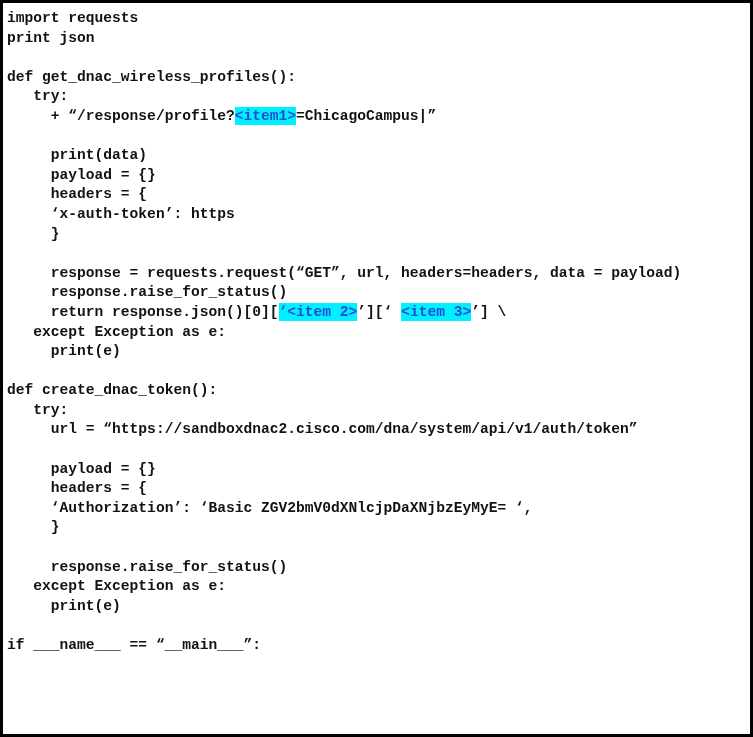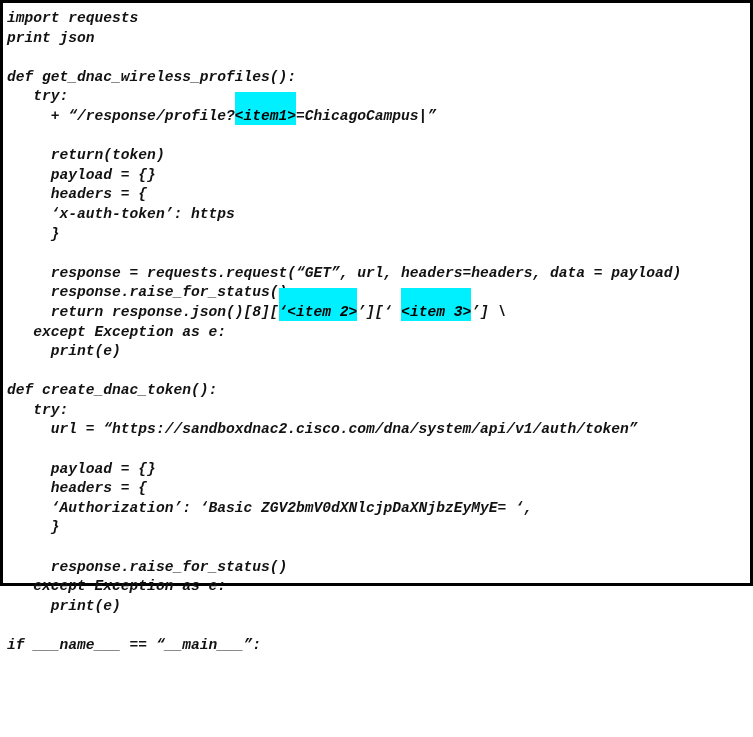--- a/index.html
+++ b/index.html
@@ -9,25 +9,24 @@
   }
   body {
     width: 753px;
     height: 737px;
     overflow: hidden;
     font-family: "Liberation Mono", "DejaVu Sans Mono", monospace;
   }
   #code-frame {
     box-sizing: border-box;
     width: 753px;
-    height: 586px;
+    height: 737px;
     background: #ffffff;
     border: 3px solid #000000;
     padding: 6px 0 0 4px;
-    font-style: italic;
   }
   #code-listing {
     margin: 0;
     padding: 0;
     font-family: "Liberation Mono", "DejaVu Sans Mono", monospace;
     font-size: 14.6px;
     line-height: 19.6px;
     color: #121212;
     font-weight: 700;
     letter-spacing: 0px;
@@ -37,45 +36,45 @@
   .code-line {
     white-space: pre;
     min-height: 19.6px;
     display: block;
   }
   .code-line.blank {
     height: 19.6px;
   }
   .hl {
     background: #00f0ff;
-    color: #000000;
-    padding: 16px 0 1px 0;
+    color: #1d4ed8;
+    padding: 1px 0 1px 0;
     text-align: center;
   }
 </style>
 </head>
 <body>
 
 <div id="code-frame">
   <pre id="code-listing"><span class="code-line"><span>import requests</span>
 </span><span class="code-line"><span>print json</span>
 </span><span class="code-line blank"><span></span>
 </span><span class="code-line"><span>def get_dnac_wireless_profiles():</span>
 </span><span class="code-line"><span>   try:</span>
 </span><span class="code-line"><span>     + “/response/profile?</span><span class="hl">&lt;item1&gt;</span><span>=ChicagoCampus|”</span>
 </span><span class="code-line blank"><span></span>
-</span><span class="code-line"><span>     return(token)</span>
+</span><span class="code-line"><span>     print(data)</span>
 </span><span class="code-line"><span>     payload = {}</span>
 </span><span class="code-line"><span>     headers = {</span>
 </span><span class="code-line"><span>     ‘x-auth-token’: https</span>
 </span><span class="code-line"><span>     }</span>
 </span><span class="code-line blank"><span></span>
 </span><span class="code-line"><span>     response = requests.request(“GET”, url, headers=headers, data = payload)</span>
 </span><span class="code-line"><span>     response.raise_for_status()</span>
-</span><span class="code-line"><span>     return response.json()[8][</span><span class="hl">‘&lt;item 2&gt;</span><span>’][‘ </span><span class="hl">&lt;item 3&gt;</span><span>’] \</span>
+</span><span class="code-line"><span>     return response.json()[0][</span><span class="hl">‘&lt;item 2&gt;</span><span>’][‘ </span><span class="hl">&lt;item 3&gt;</span><span>’] \</span>
 </span><span class="code-line"><span>   except Exception as e:</span>
 </span><span class="code-line"><span>     print(e)</span>
 </span><span class="code-line blank"><span></span>
 </span><span class="code-line"><span>def create_dnac_token():</span>
 </span><span class="code-line"><span>   try:</span>
 </span><span class="code-line"><span>     url = “https://sandboxdnac2.cisco.com/dna/system/api/v1/auth/token”</span>
 </span><span class="code-line blank"><span></span>
 </span><span class="code-line"><span>     payload = {}</span>
 </span><span class="code-line"><span>     headers = {</span>
 </span><span class="code-line"><span>     ‘Authorization’: ‘Basic ZGV2bmV0dXNlcjpDaXNjbzEyMyE= ‘,</span>

